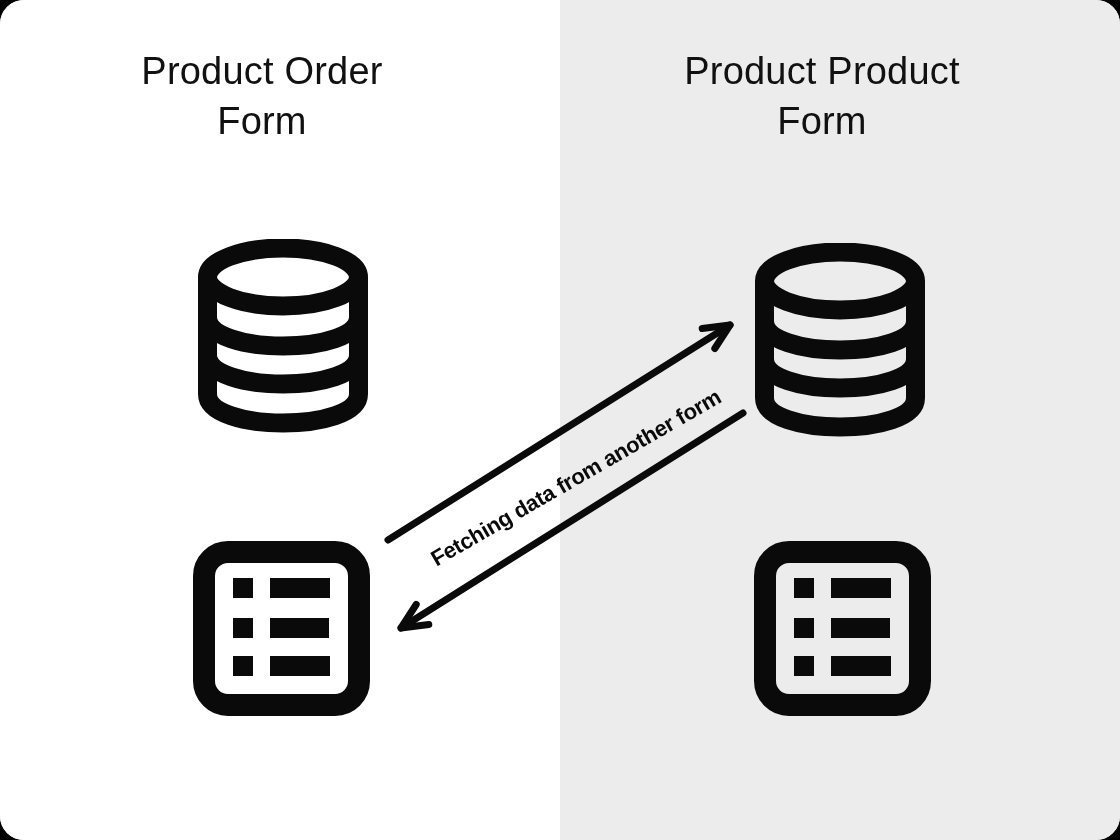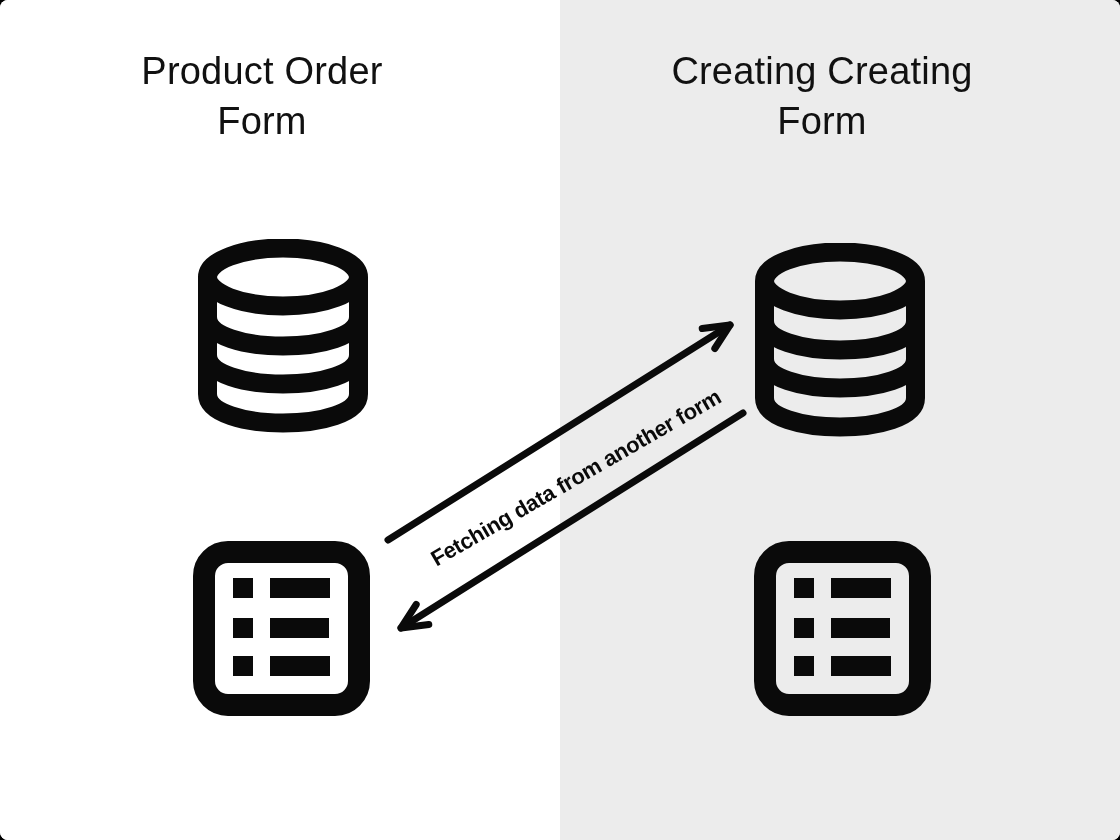--- a/index.html
+++ b/index.html
@@ -8,21 +8,21 @@
     width: 1120px;
     height: 840px;
     background: #000000;
     font-family: "Liberation Sans", "DejaVu Sans", sans-serif;
     overflow: hidden;
   }
   .card {
     position: relative;
     width: 1120px;
     height: 840px;
-    border-radius: 8px;
+    border-radius: 24px;
     overflow: hidden;
     background: #ffffff;
   }
   .panel {
     position: absolute;
     top: 0;
     width: 560px;
     height: 840px;
   }
   .panel.left  { left: 0;   background: var(--left-bg, #ffffff); }
@@ -86,21 +86,21 @@
 </head>
 <body style="background: rgb(0, 0, 0);">
 
 <div class="card">
 
   <div class="panel left"></div>
   <div class="panel right"></div>
 
   <div class="panel-title" style="left:0;">Product Order
 Form</div>
-  <div class="panel-title" style="left:560px;">Creating Creating
+  <div class="panel-title" style="left:560px;">Product Product
 Form</div>
 
   <svg id="db-left" class="icon" width="170" height="195" viewBox="0 0 170 195">
     <ellipse cx="85" cy="38" rx="75.5" ry="29" stroke-width="19"></ellipse>
     <path d="M9.5 78 C9.5 116.7 160.5 116.7 160.5 78" stroke-width="19"></path>
     <path d="M9.5 116 C9.5 154.7 160.5 154.7 160.5 116" stroke-width="19"></path>
     <path d="M9.5 38 L9.5 155 C9.5 193.7 160.5 193.7 160.5 155 L160.5 38" stroke-width="19"></path>
   </svg>
 
   <svg id="db-right" class="icon" width="170" height="195" viewBox="0 0 170 195">

